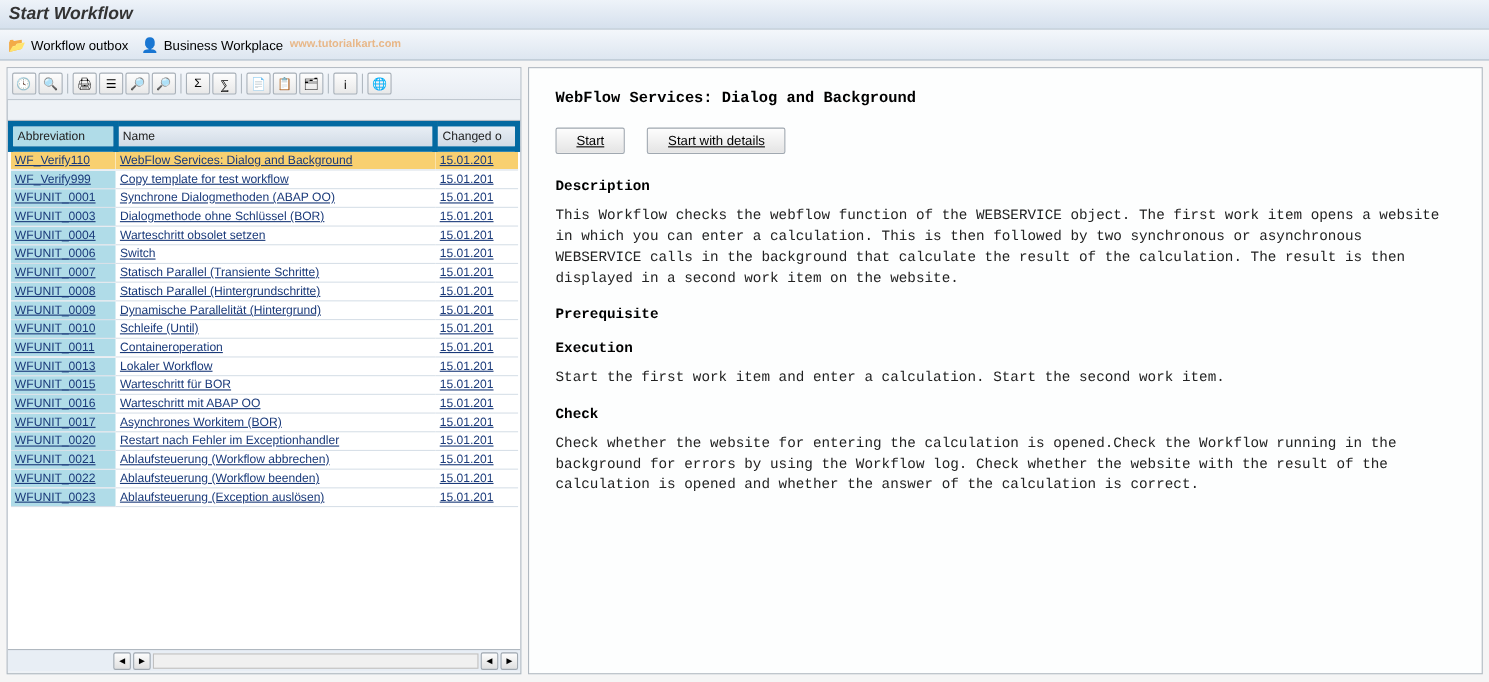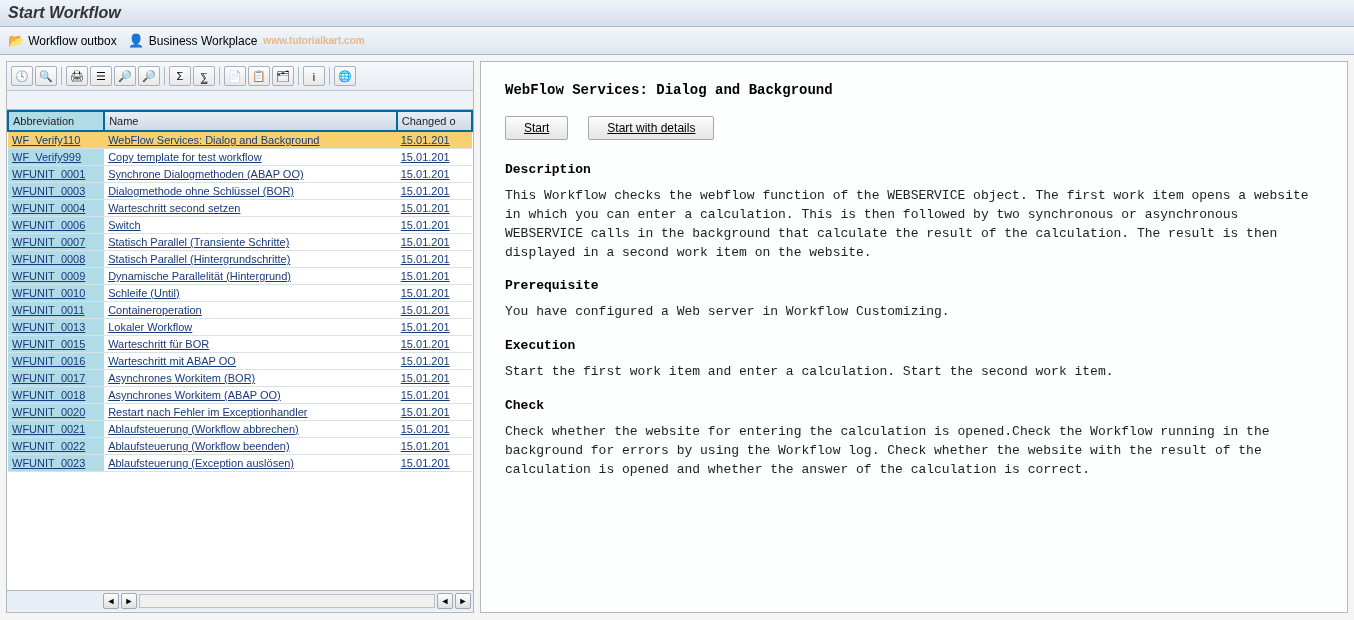--- a/index.html
+++ b/index.html
@@ -99,21 +99,21 @@
       height: calc(100% - 22px);
       background: #fff;
     }
     table {
       width: 100%;
       border-collapse: collapse;
       font-size: 11px;
     }
     thead th {
       background: linear-gradient(to bottom, #e8eef5 0%, #d0dae5 100%);
-      border: 2px solid #0369a1;
+      border: 5px solid #0369a1;
       padding: 3px 4px;
       text-align: left;
       font-weight: normal;
       color: #222;
       position: sticky;
       top: 0;
     }
     tbody td {
       border-bottom: 1px solid #d8e0e8;
       padding: 2px 4px;
@@ -260,21 +260,21 @@
                 <td class="col-name"><span class="cell-link">Synchrone Dialogmethoden (ABAP OO)</span></td>
                 <td class="col-date"><span class="cell-link">15.01.201</span></td>
               </tr>
               <tr>
                 <td class="col-abbr"><span class="cell-link">WFUNIT_0003</span></td>
                 <td class="col-name"><span class="cell-link">Dialogmethode ohne Schlüssel (BOR)</span></td>
                 <td class="col-date"><span class="cell-link">15.01.201</span></td>
               </tr>
               <tr>
                 <td class="col-abbr"><span class="cell-link">WFUNIT_0004</span></td>
-                <td class="col-name"><span class="cell-link">Warteschritt second setzen</span></td>
+                <td class="col-name"><span class="cell-link">Warteschritt obsolet setzen</span></td>
                 <td class="col-date"><span class="cell-link">15.01.201</span></td>
               </tr>
               <tr>
                 <td class="col-abbr"><span class="cell-link">WFUNIT_0006</span></td>
                 <td class="col-name"><span class="cell-link">Switch</span></td>
                 <td class="col-date"><span class="cell-link">15.01.201</span></td>
               </tr>
               <tr>
                 <td class="col-abbr"><span class="cell-link">WFUNIT_0007</span></td>
                 <td class="col-name"><span class="cell-link">Statisch Parallel (Transiente Schritte)</span></td>
@@ -311,25 +311,20 @@
                 <td class="col-date"><span class="cell-link">15.01.201</span></td>
               </tr>
               <tr>
                 <td class="col-abbr"><span class="cell-link">WFUNIT_0016</span></td>
                 <td class="col-name"><span class="cell-link">Warteschritt mit ABAP OO</span></td>
                 <td class="col-date"><span class="cell-link">15.01.201</span></td>
               </tr>
               <tr>
                 <td class="col-abbr"><span class="cell-link">WFUNIT_0017</span></td>
                 <td class="col-name"><span class="cell-link">Asynchrones Workitem (BOR)</span></td>
-                <td class="col-date"><span class="cell-link">15.01.201</span></td>
-              </tr>
-              <tr>
-                <td class="col-abbr"><span class="cell-link">WFUNIT_0018</span></td>
-                <td class="col-name"><span class="cell-link">Asynchrones Workitem (ABAP OO)</span></td>
                 <td class="col-date"><span class="cell-link">15.01.201</span></td>
               </tr>
               <tr>
                 <td class="col-abbr"><span class="cell-link">WFUNIT_0020</span></td>
                 <td class="col-name"><span class="cell-link">Restart nach Fehler im Exceptionhandler</span></td>
                 <td class="col-date"><span class="cell-link">15.01.201</span></td>
               </tr>
               <tr>
                 <td class="col-abbr"><span class="cell-link">WFUNIT_0021</span></td>
                 <td class="col-name"><span class="cell-link">Ablaufsteuerung (Workflow abbrechen)</span></td>
@@ -362,20 +357,19 @@
   <div class="right-panel">
     <h2>WebFlow Services: Dialog and Background</h2>
     <div class="btn-row">
       <button class="action-btn">Start</button>
       <button class="action-btn">Start with details</button>
     </div>
     <div id="sections">
         <div class="section-hdr">Description</div>
         <div class="section-body">This Workflow checks the webflow function of the WEBSERVICE object. The first work item opens a website in which you can enter a calculation. This is then followed by two synchronous or asynchronous WEBSERVICE calls in the background that calculate the result of the calculation. The result is then displayed in a second work item on the website.</div>
         <div class="section-hdr">Prerequisite</div>
-        <div class="section-body">You have configured a Web server in Workflow Customizing.</div>
         <div class="section-hdr">Execution</div>
         <div class="section-body">Start the first work item and enter a calculation. Start the second work item.</div>
         <div class="section-hdr">Check</div>
         <div class="section-body">Check whether the website for entering the calculation is opened.Check the Workflow running in the background for errors by using the Workflow log. Check whether the website with the result of the calculation is opened and whether the answer of the calculation is correct.</div>
       </div>
   </div>
 </div>
 
 </body></html>

